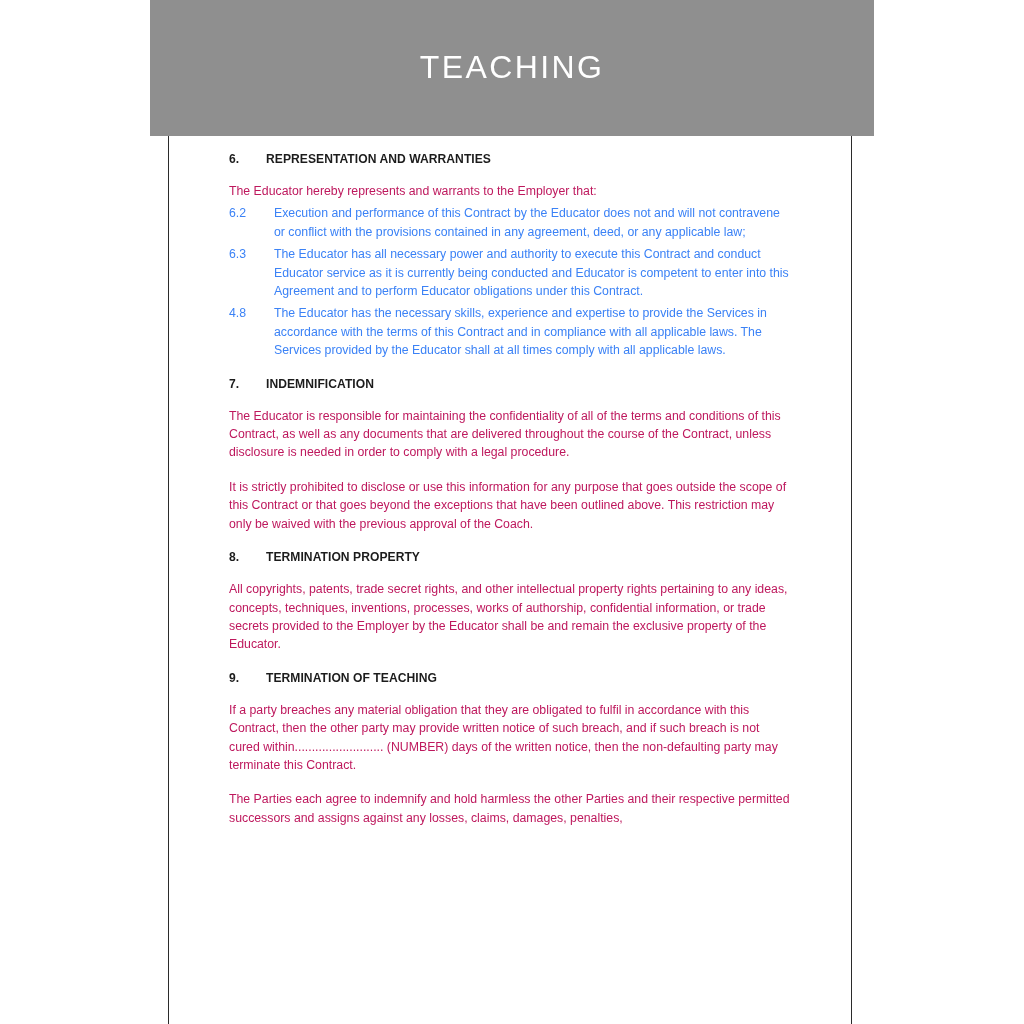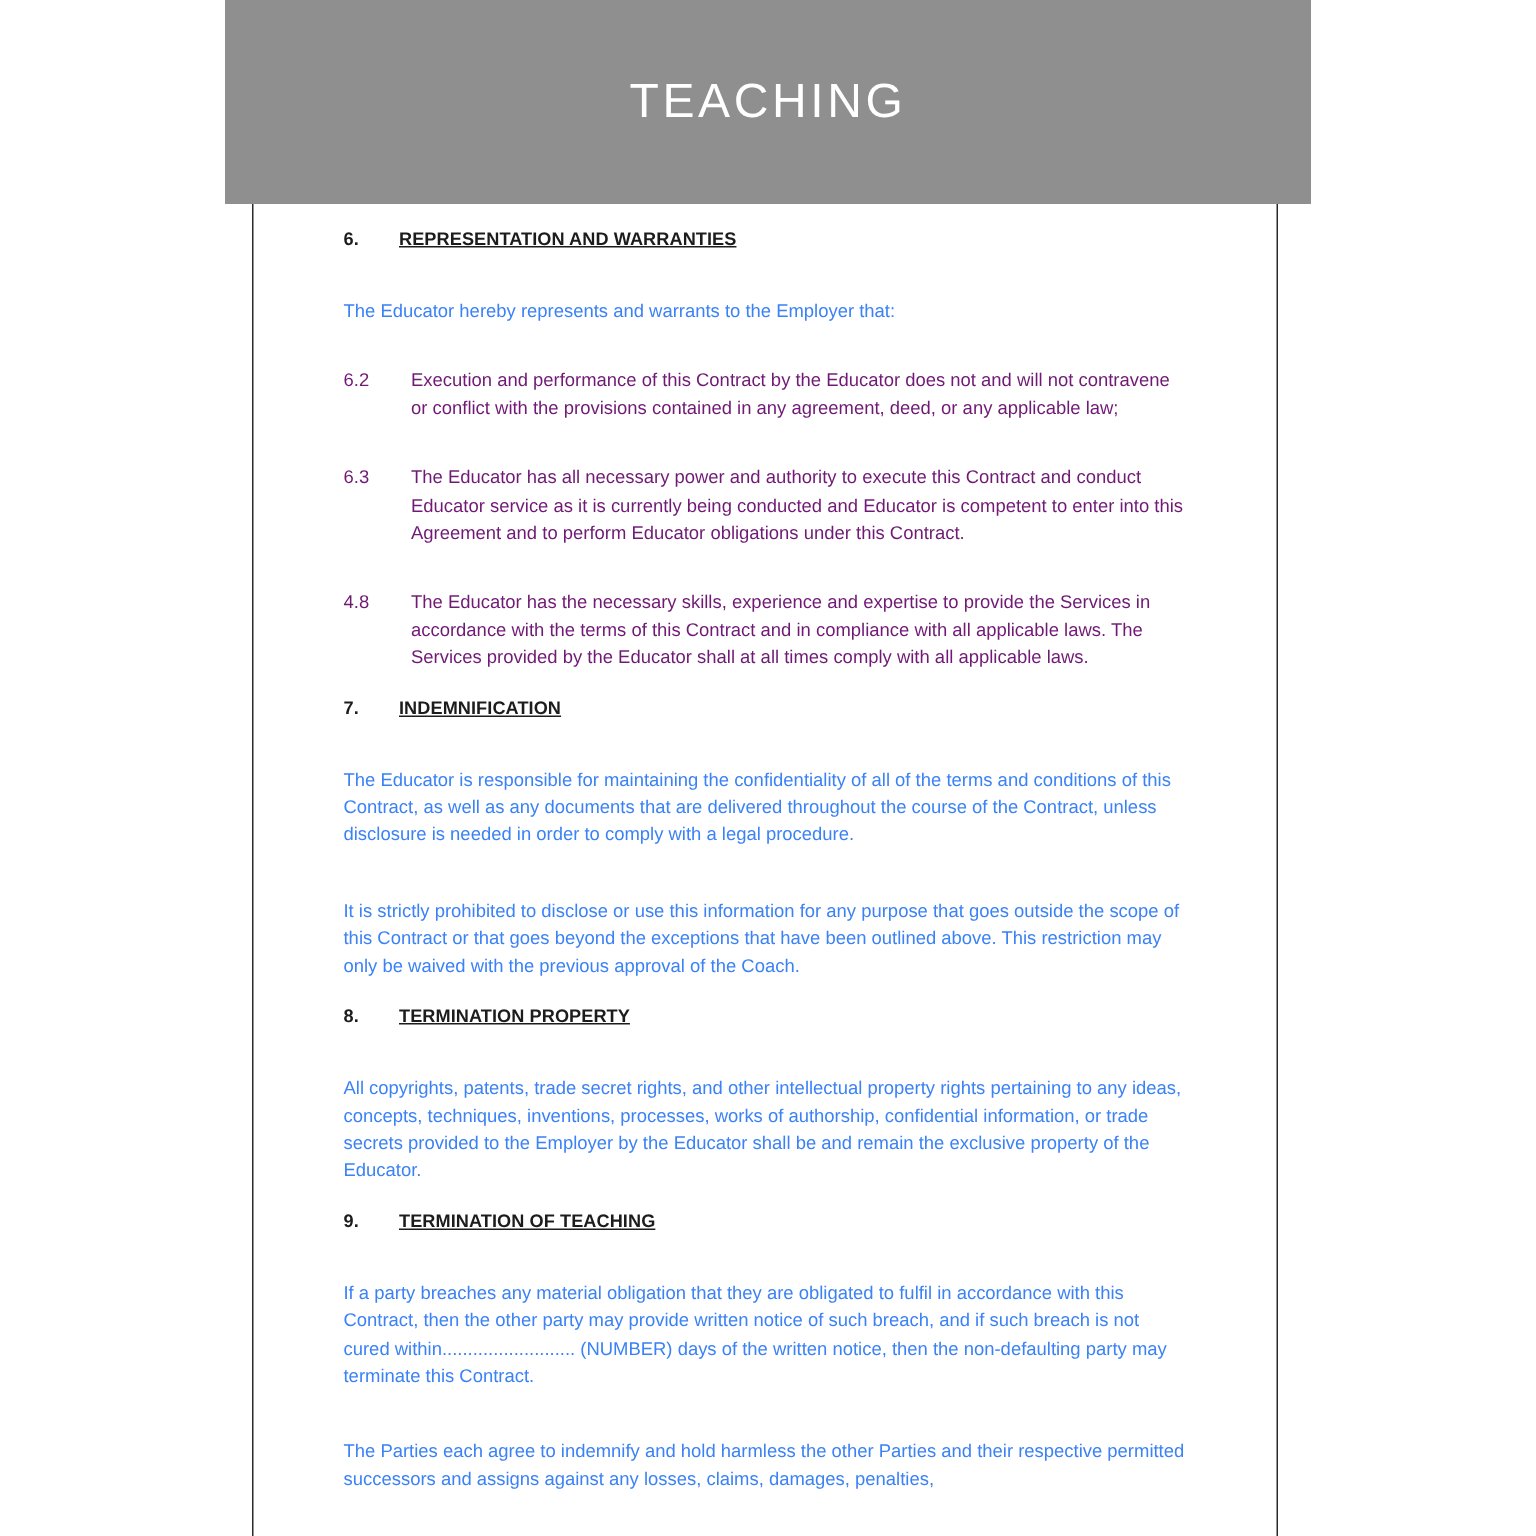--- a/index.html
+++ b/index.html
@@ -72,37 +72,36 @@
     margin-top: 17px;
     margin-bottom: 0px;
     letter-spacing: 0.05px;
   }
   .section-heading .sh-num {
     width: 37px;
     flex: 0 0 37px;
   }
   .section-heading .sh-title {
     flex: 1;
-    text-decoration: underline;
   }
 
   .para {
     font-size: 12.3px;
     line-height: 18.4px;
-    color: #3b82f6;
-    margin-top: 32px;
+    color: #be185d;
+    margin-top: 16px;
     text-align: left;
   }
 
   .clause {
     display: flex;
-    margin-top: 28px;
+    margin-top: 4px;
     font-size: 12.3px;
     line-height: 18.4px;
-    color: #701a75;
+    color: #3b82f6;
   }
   .clause .cl-num {
     width: 45px;
     flex: 0 0 45px;
   }
   .clause .cl-text {
     flex: 1;
   }
 
   .first-heading {

